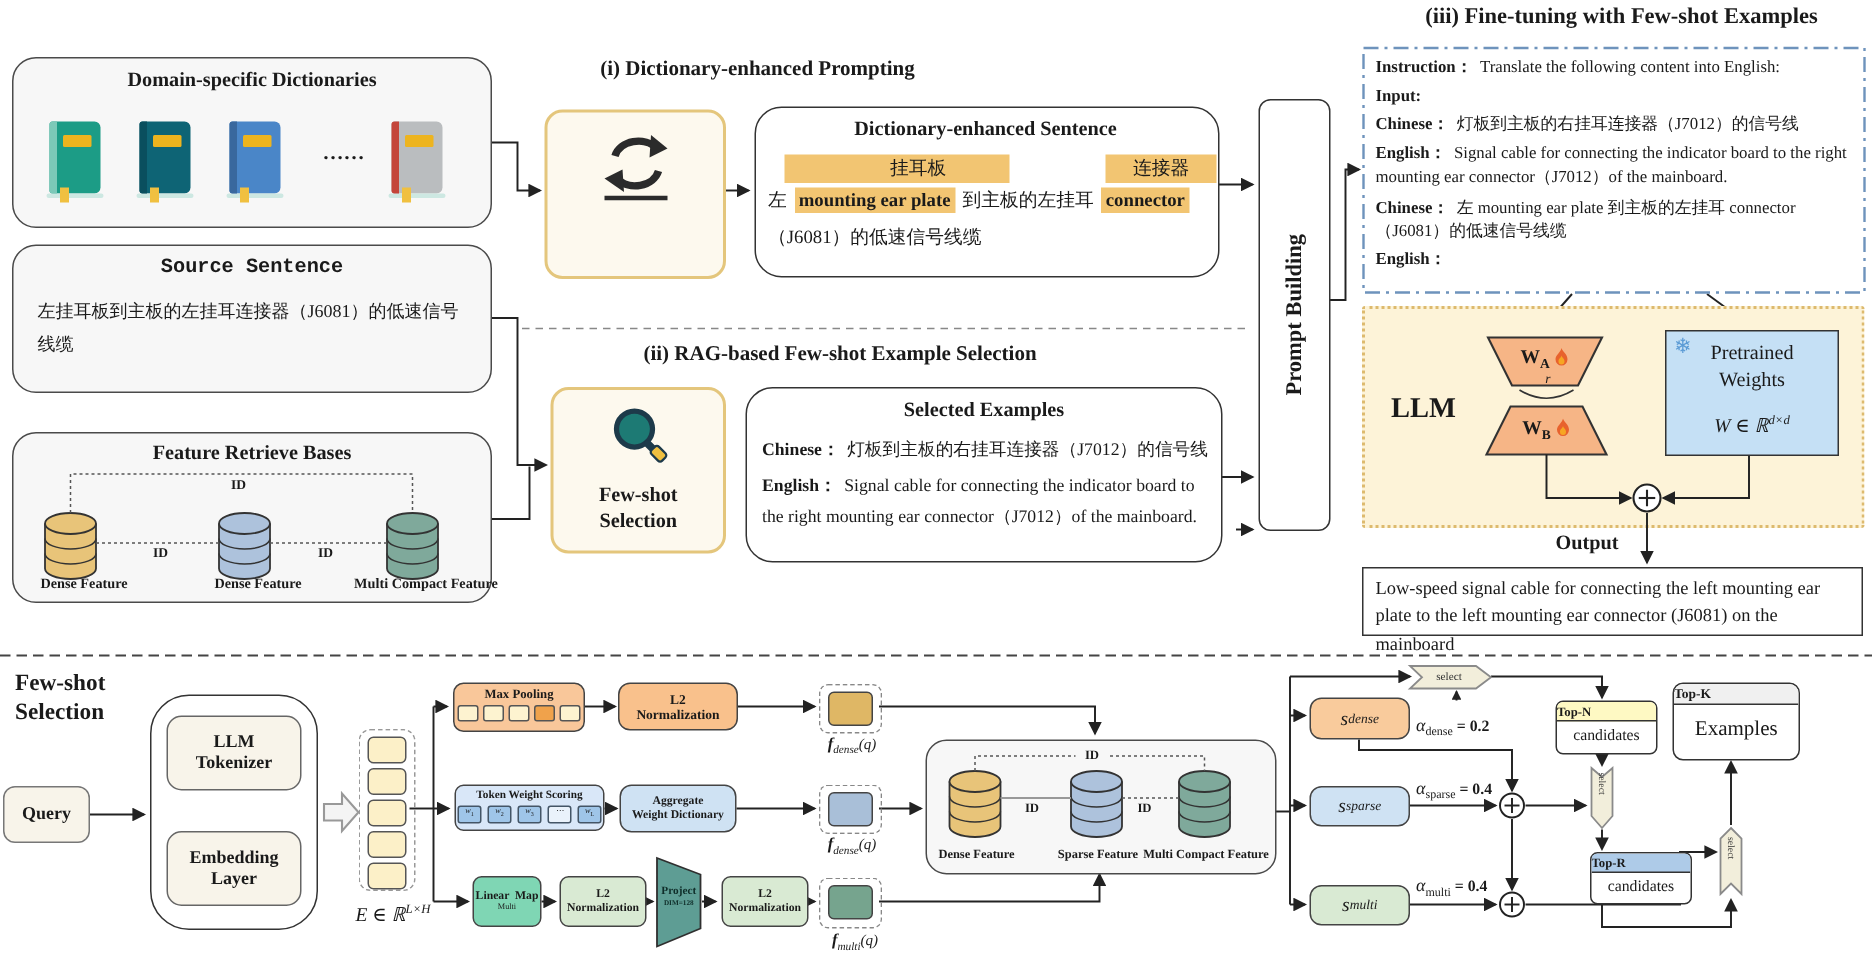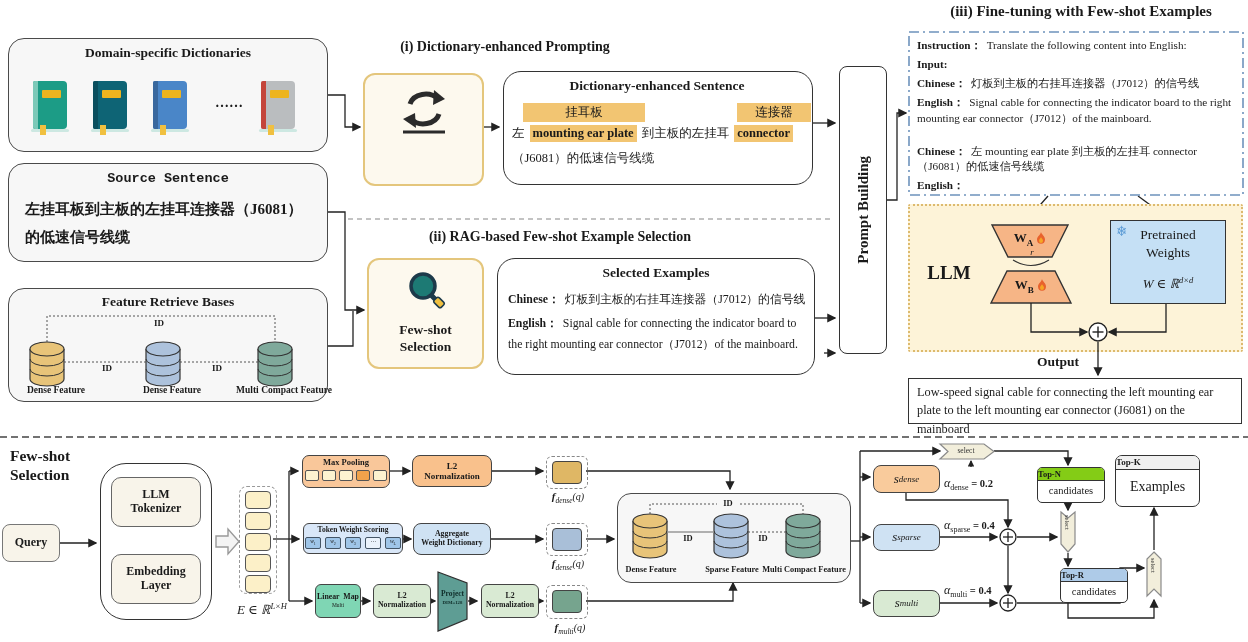--- a/index.html
+++ b/index.html
@@ -123,21 +123,21 @@
     <div class="book" style="left:252px;top:42px;background:#BABDBF;">
         <div class="base"></div>
         <div class="spine" style="background:#C4453A;"></div>
         <div class="lbl"></div>
         <div class="mark"></div>
       </div>
   </div>
 
   <div class="box" style="left:8px;top:163px;width:318px;height:97px;">
     <div class="bt" style="left:0;right:0;top:7px;font-size:13.5px;position:absolute;font-family:Liberation Mono, monospace;">Source Sentence</div>
-    <div class="a" style="left:16px;top:32px;width:290px;font-size:15px;line-height:1.85;font-weight:bold;">左挂耳板到主板的左挂耳连接器（J6081）的低速信号线缆</div>
+    <div class="a" style="left:16px;top:32px;width:290px;font-size:12px;line-height:1.85;">左挂耳板到主板的左挂耳连接器（J6081）的低速信号线缆</div>
   </div>
 
   <div class="box" style="left:8px;top:288px;width:318px;height:112px;">
     <div class="bt" style="left:0;right:0;top:5px;font-size:13.5px;position:absolute;">Feature Retrieve Bases</div>
     <div class="bt" style="left:-1px;top:96px;width:96px;font-size:9.5px;position:absolute;">Dense Feature</div>
     <div class="bt" style="left:115px;top:96px;width:96px;font-size:9.5px;position:absolute;">Dense Feature</div>
     <div class="bt" style="left:210px;top:96px;width:130px;font-size:9.5px;position:absolute;">Multi Compact Feature</div>
   </div>
 
   <div class="bt" style="left:360px;top:39px;width:290px;font-size:14px;">(i)  Dictionary-enhanced Prompting</div>
@@ -149,21 +149,21 @@
       <path d="M14,19 A16,13 0 0 1 42,14" stroke="#2b2b2b" stroke-width="5" fill="none"></path>
       <polygon points="38,5 49,14 37,20" fill="#2b2b2b"></polygon>
       <path d="M43,29 A16,13 0 0 1 15,34" stroke="#2b2b2b" stroke-width="5" fill="none"></path>
       <polygon points="19,28 7,34 20,43" fill="#2b2b2b"></polygon>
       <line x1="7" y1="47" x2="49" y2="47" stroke="#2b2b2b" stroke-width="3"></line>
     </svg>
   </div>
 
   <div class="wbox" style="left:503px;top:71px;width:308px;height:112px;border-radius:18px;"></div>
   <div class="bt" style="left:503px;top:78px;width:308px;font-size:13.5px;">Dictionary-enhanced Sentence</div>
-  <div class="zh-rect" style="left:523px;top:103px;width:122px;height:19px;line-height:19px;">挂耳板</div>
+  <div class="zh-rect" style="left:523px;top:103px;width:122px;height:19px;line-height:19px;padding-left:28px;">挂耳板</div>
   <div class="zh-rect" style="left:737px;top:103px;width:74px;height:19px;line-height:19px;">连接器</div>
   <div class="a" style="left:512px;top:125px;width:300px;font-size:12.5px;display:flex;gap:5px;align-items:baseline;white-space:nowrap;">
     <span>左</span>
     <span class="hl">mounting ear plate</span>
     <span>到主板的左挂耳</span>
     <span class="hl">connector</span>
   </div>
   <div class="a" style="left:512px;top:150px;width:300px;font-size:12.5px;">（J6081）的低速信号线缆</div>
 
   <div class="modbox" style="left:367px;top:258px;width:113px;height:107px;">
@@ -188,21 +188,21 @@
 
   <div class="wbox" style="left:839px;top:66px;width:46px;height:286px;border-radius:8px;display:flex;align-items:center;justify-content:center;">
     <span class="vtext">Prompt Building</span>
   </div>
 
   <div class="a" style="left:917px;top:38px;width:320px;height:154px;font-size:11.2px;line-height:1.42;">
     <p><b class="lb">Instruction：</b><span>Translate the following content into English:</span></p>
     <p><b>Input:</b></p>
     <p><b class="lb">Chinese：</b><span>灯板到主板的右挂耳连接器（J7012）的信号线</span></p>
     <p><b class="lb">English：</b><span>Signal cable for connecting the indicator board to the right mounting ear connector（J7012）of the mainboard.</span></p>
-    <p style="margin-top:17px;"><b class="lb">Chinese：</b><span>左  mounting ear plate  到主板的左挂耳 connector（J6081）的低速信号线缆</span></p>
+    <p style="margin-top:5px;"><b class="lb">Chinese：</b><span>左  mounting ear plate  到主板的左挂耳 connector（J6081）的低速信号线缆</span></p>
     <p><b>English：</b></p>
   </div>
 
   <div class="a" style="left:908px;top:204px;width:335px;height:148px;background:#FDF3D8;border:2px dotted #DDBA6E;border-radius:2px;box-sizing:border-box;"></div>
   <div class="bt" style="left:918px;top:262px;width:62px;font-size:19px;">LLM</div>
   <div class="a" style="left:1110px;top:220px;width:116px;height:84px;background:#C5E0F5;border:1.4px solid #333;box-sizing:border-box;">
     <span style="position:absolute;left:5px;top:2px;font-size:14px;color:#5B9BD5;font-family:'DejaVu Sans',sans-serif;">❄</span>
     <div class="ct" style="position:absolute;left:0;right:0;top:5px;font-size:13.5px;line-height:1.35;">
       <div>Pretrained</div>
       <div>Weights</div>
@@ -313,21 +313,21 @@
   <div class="sb mathl" style="left:873px;top:590px;width:67px;height:27px;background:#D9EAD3;border-radius:8px;box-sizing:border-box;flex-direction:row;font-weight:normal;">
     <i style="font-size:13px;">s</i>
       <sub style="font-size:9px;">multi</sub>
   </div>
 
   <div class="a" style="left:944px;top:476px;width:76px;font-size:10.5px;font-family:Liberation Serif, serif;"><i style="font-size:12px;">α</i><sub style="font-size:8px;">dense</sub><b> = 0.2</b></div>
   <div class="a" style="left:944px;top:518px;width:76px;font-size:10.5px;"><i style="font-size:12px;">α</i><sub style="font-size:8px;">sparse</sub><b> = 0.4</b></div>
   <div class="a" style="left:944px;top:583px;width:76px;font-size:10.5px;"><i style="font-size:12px;">α</i><sub style="font-size:8px;">multi</sub><b> = 0.4</b></div>
 
   <div class="cand" style="left:1037px;top:467px;width:66px;height:34px;">
-    <div class="hdr" style="height:12px;line-height:12px;background:#84cc16;">Top-N</div>
+    <div class="hdr" style="height:12px;line-height:12px;background:#fef9c3;">Top-N</div>
     <div class="ct" style="font-size:10.5px;line-height:20px;">candidates</div>
   </div>
   <div class="cand" style="left:1060px;top:568px;width:66px;height:33px;">
     <div class="hdr" style="height:12px;line-height:12px;background:#AECBE8;">Top-R</div>
     <div class="ct" style="font-size:10.5px;line-height:19px;">candidates</div>
   </div>
   <div class="cand" style="left:1115px;top:455px;width:83px;height:50px;border-radius:7px;">
     <div class="hdr" style="height:13px;line-height:13px;background:#F0F0F0;font-size:9px;">Top-K</div>
     <div class="ct" style="font-size:14px;line-height:34px;">Examples</div>
   </div>

